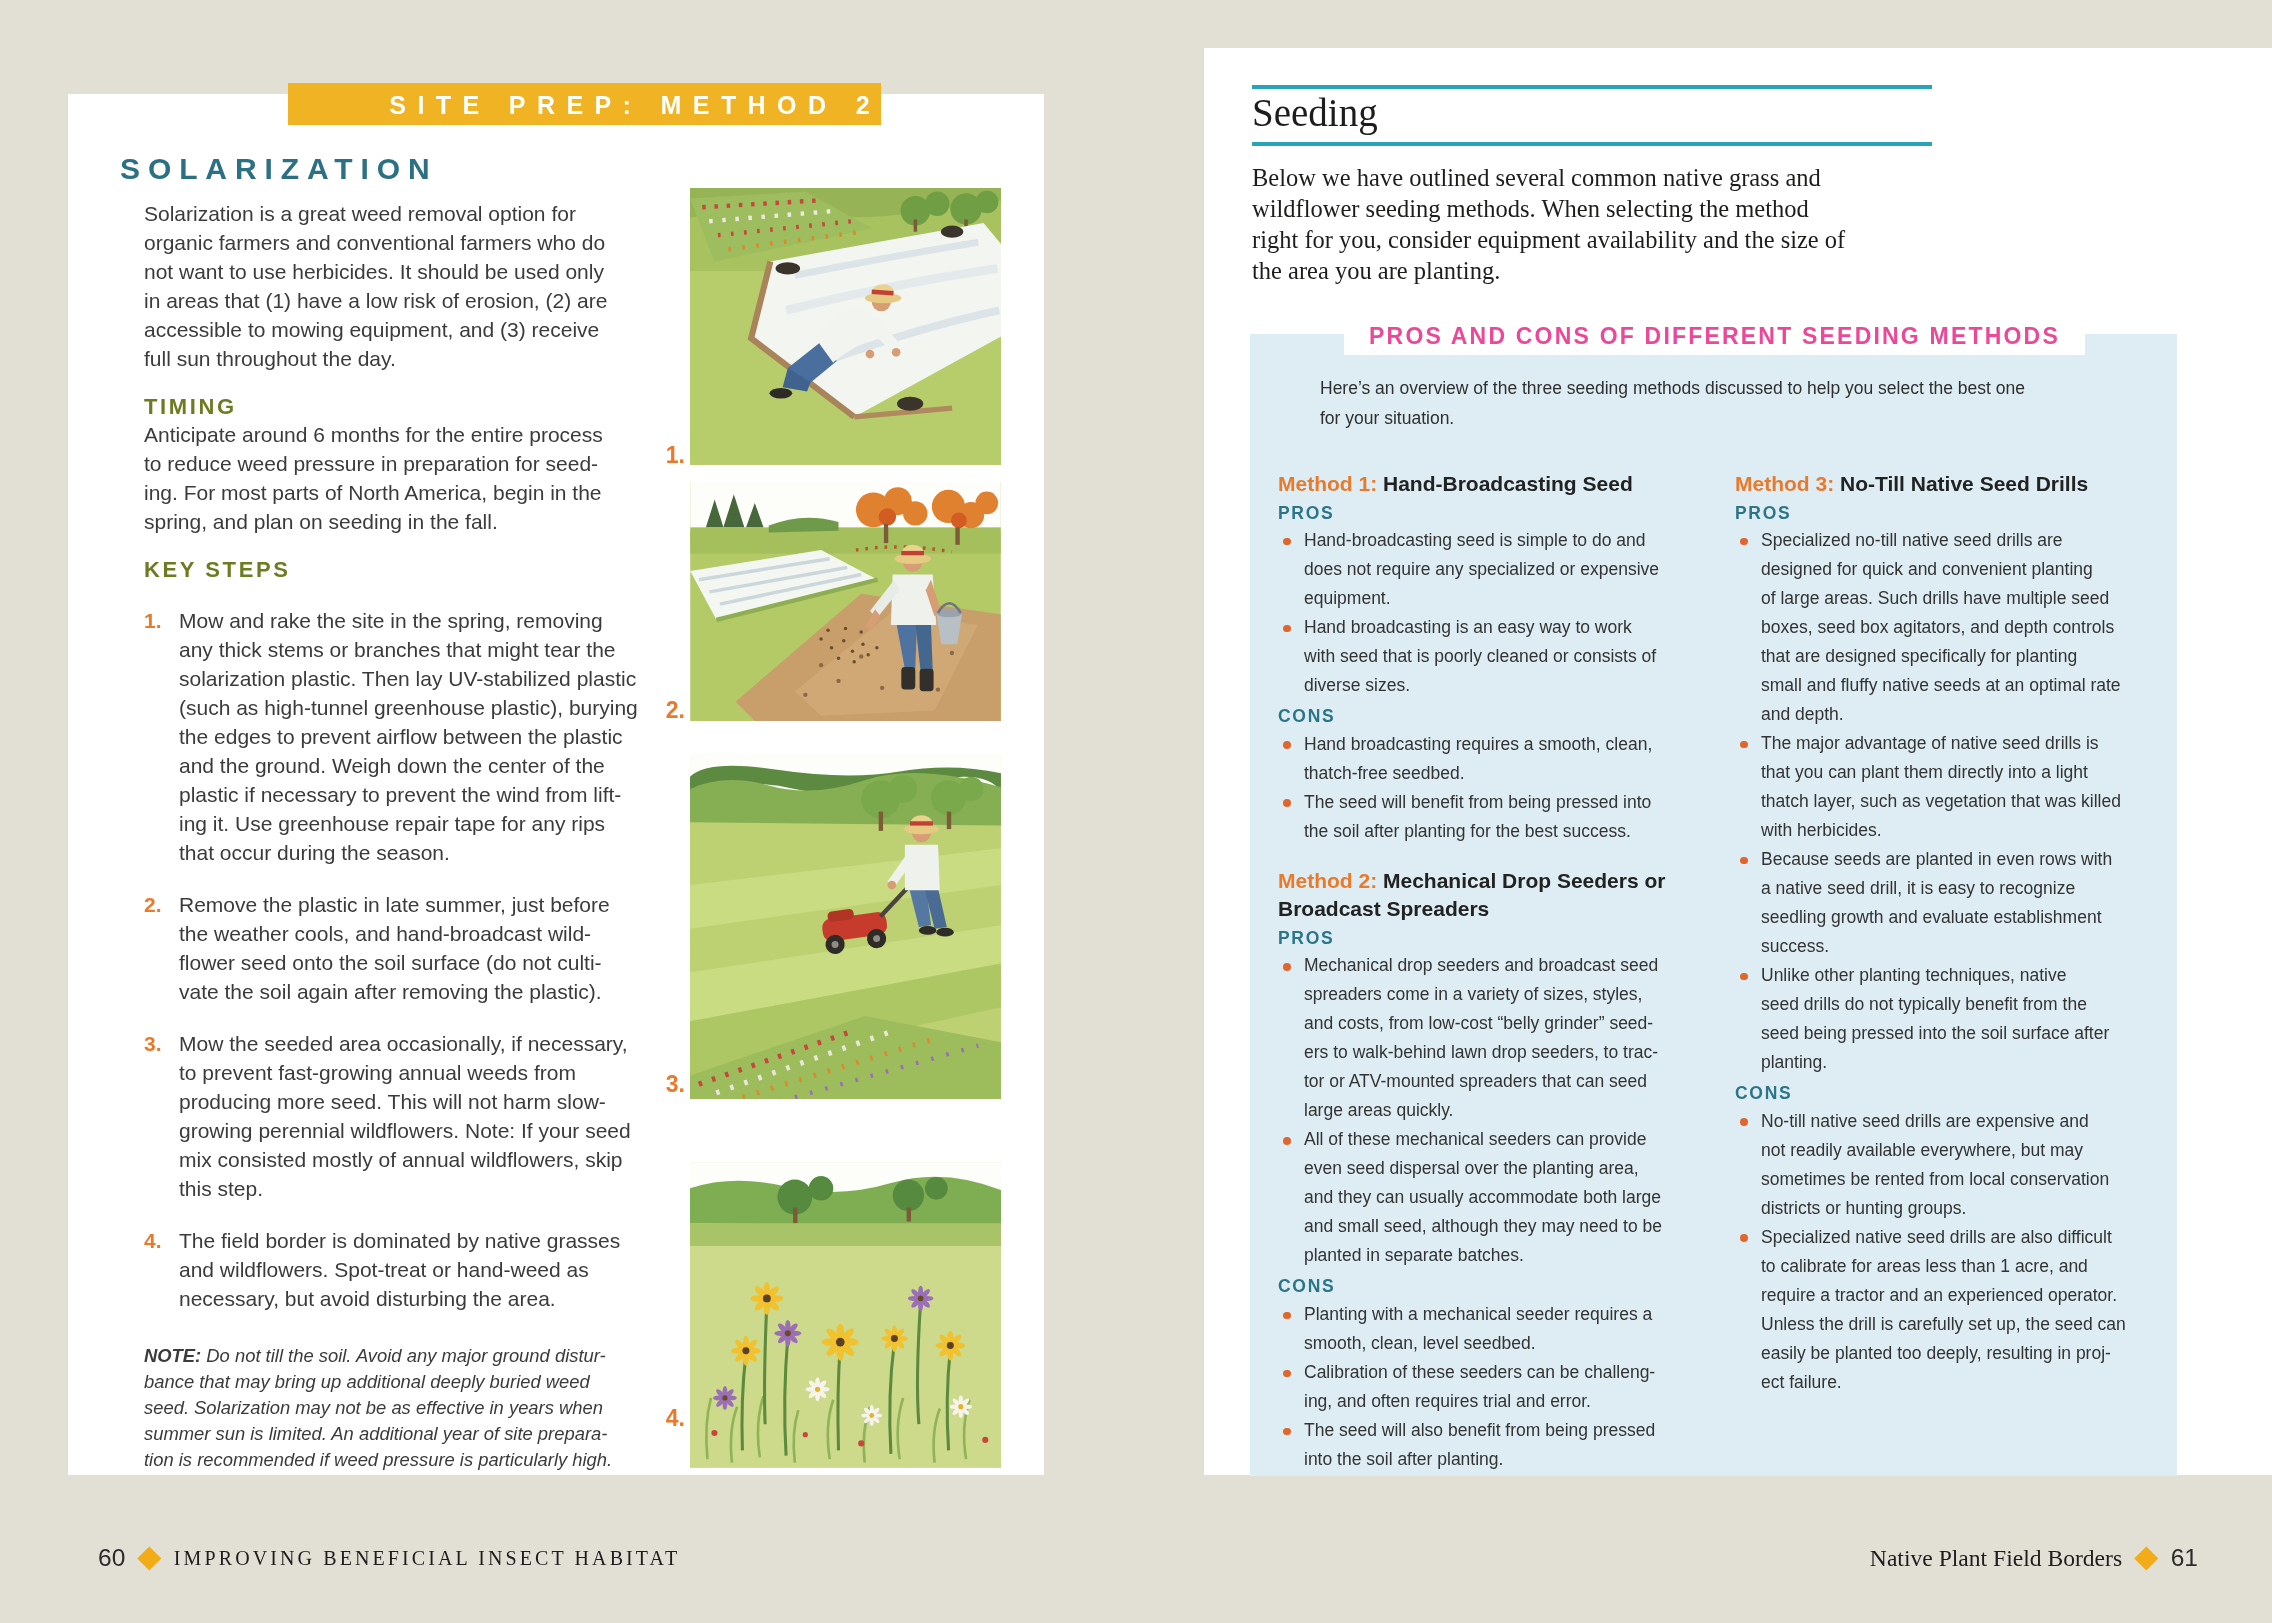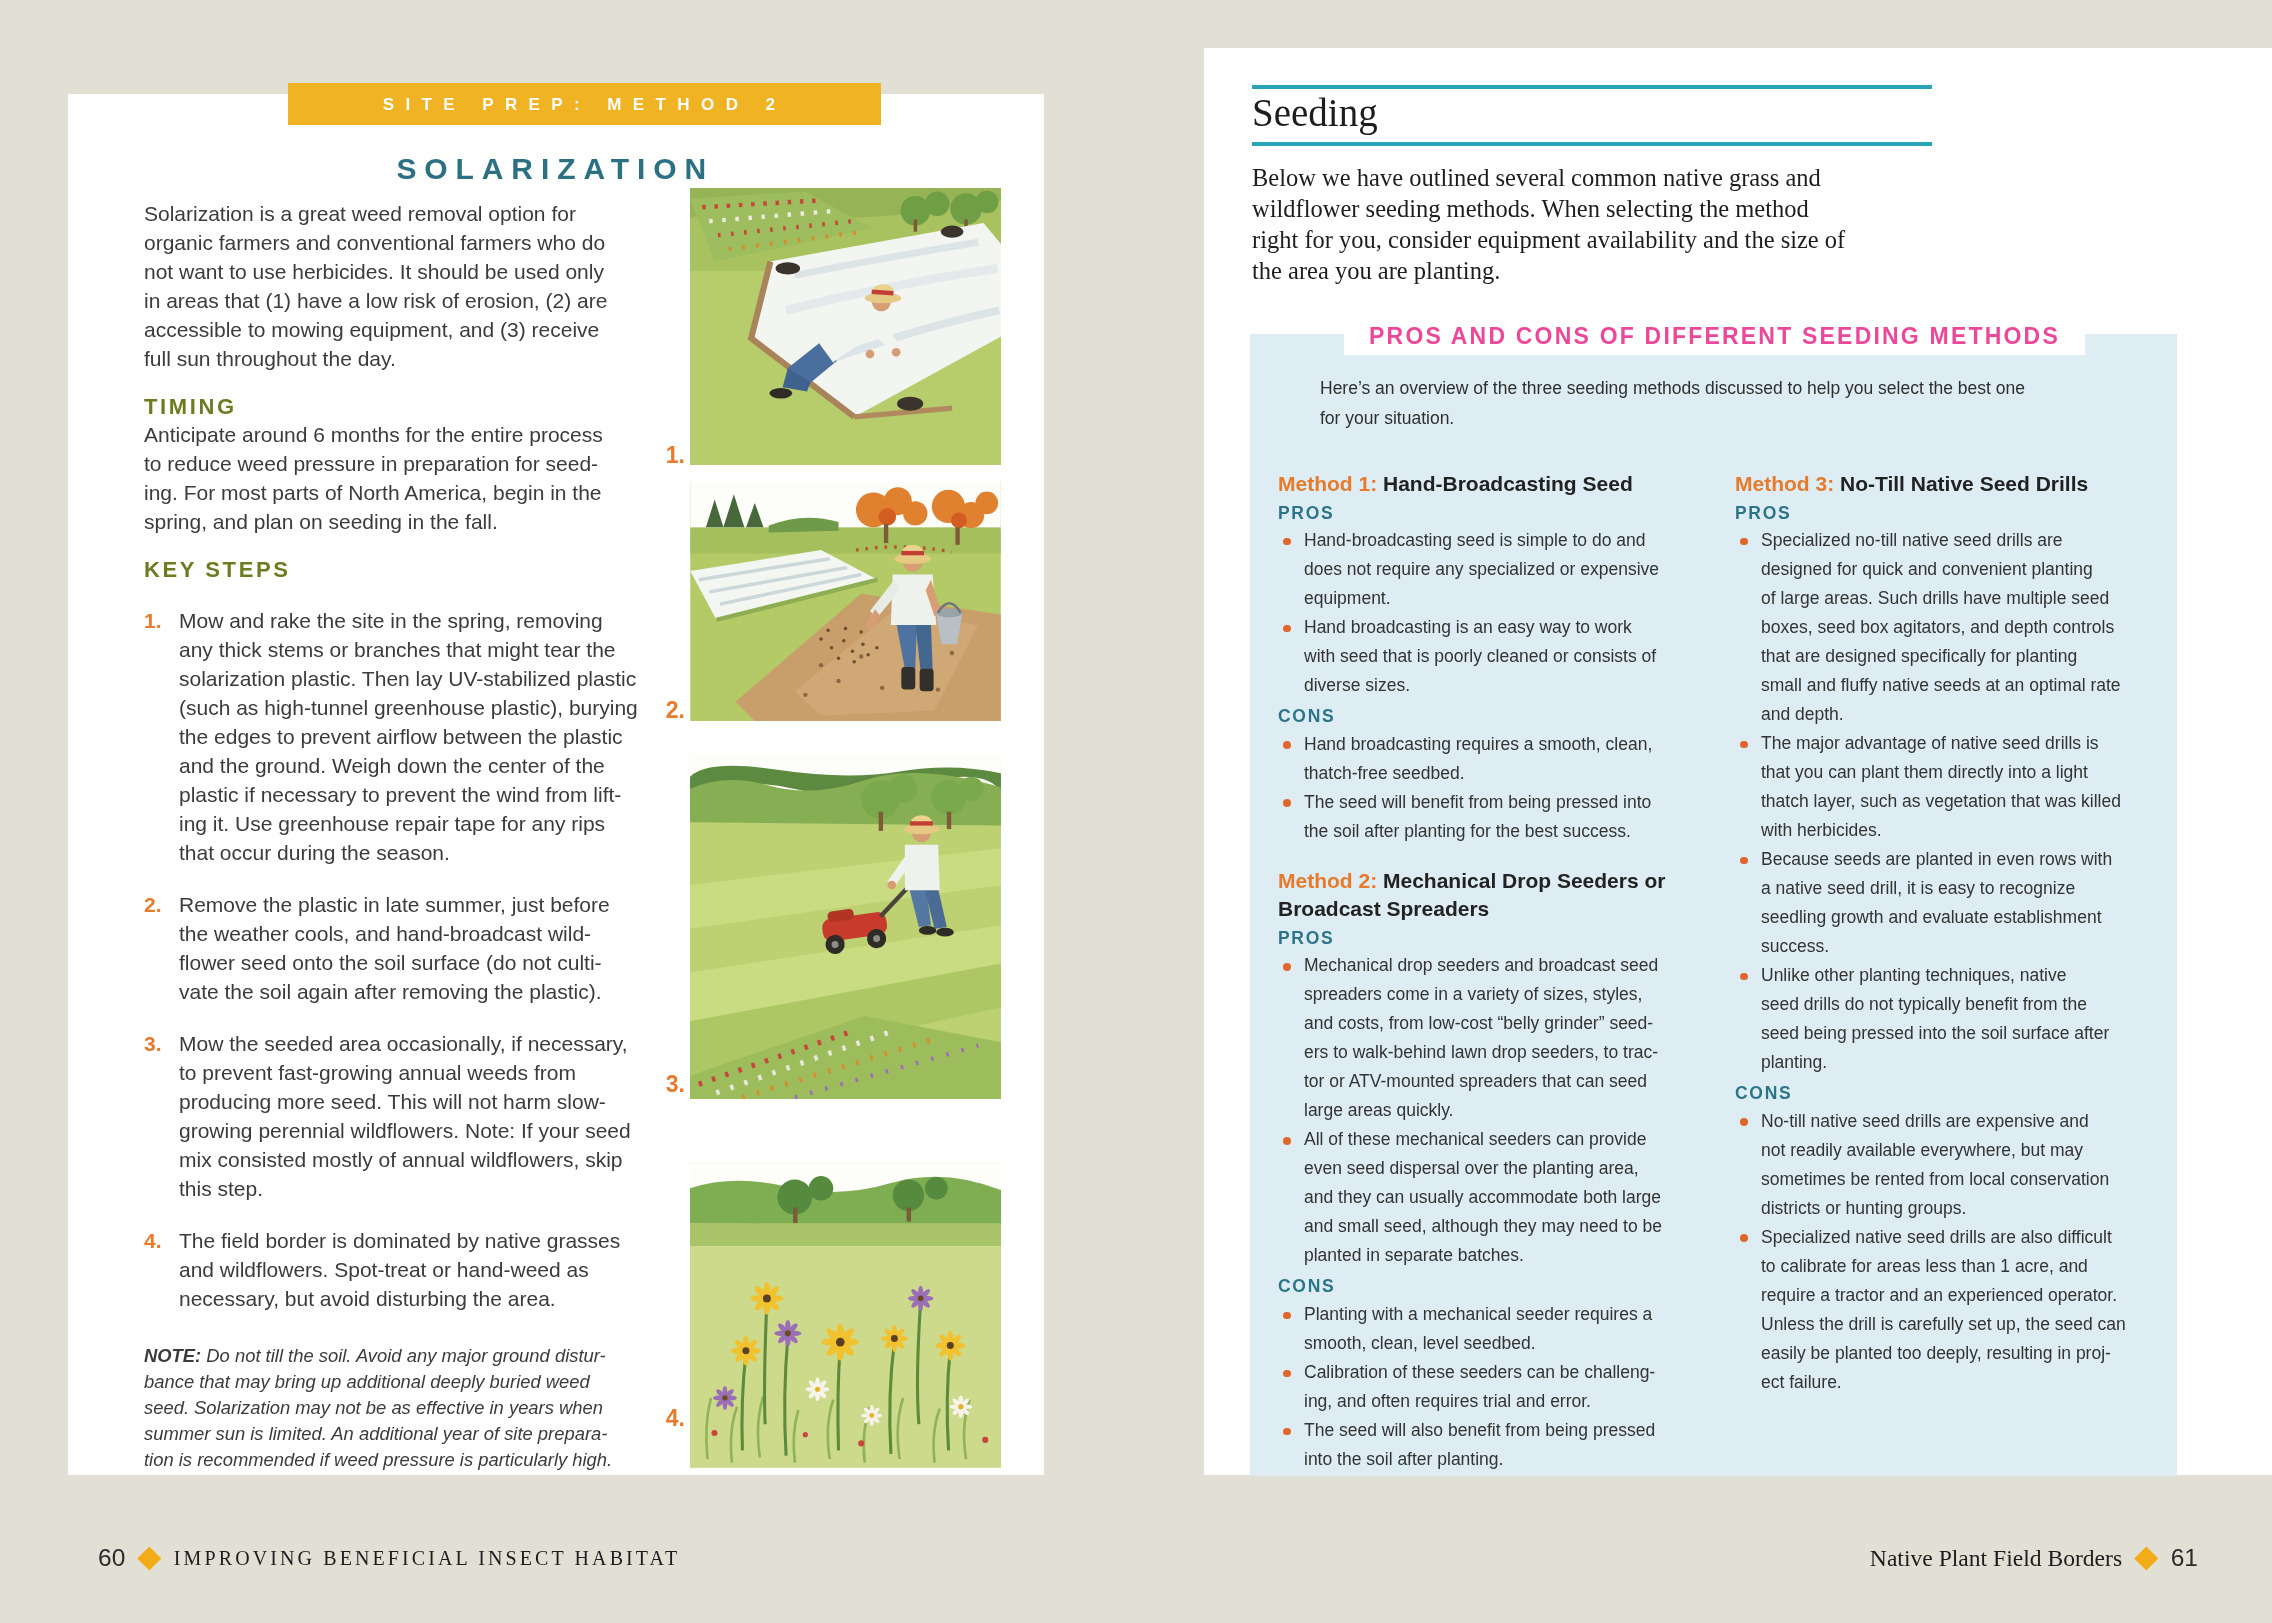--- a/index.html
+++ b/index.html
@@ -5,22 +5,22 @@
   html,body{margin:0;padding:0;}
   body{font-family:"Liberation Sans",sans-serif;background:#e2e0d5;}
   #canvas{position:relative;width:2273px;height:1623px;background:#e2e0d5;overflow:hidden;}
   .card{position:absolute;background:#ffffff;}
   #leftCard{left:68px;top:94px;width:976px;height:1381px;}
   #rightCard{left:1204px;top:48px;width:1069px;height:1427px;padding-left:28px;}
   .pl{white-space:pre;}
 
   
   .banner{position:absolute;left:220px;top:-11.4px;width:593px;height:42px;background:#f0b323;
-          color:#ffffff;font-weight:bold;font-size:17px;letter-spacing:11.4px;text-align:center;line-height:44px;}
-  .sol-title{position:absolute;left:52px;top:58px;width:594px;text-align:right;color:#2c7183;
+          color:#ffffff;font-weight:bold;font-size:25px;letter-spacing:11.4px;text-align:right;line-height:44px;}
+  .sol-title{position:absolute;left:52px;top:58px;width:594px;text-align:left;color:#2c7183;
           font-size:30px;font-weight:bold;letter-spacing:7.9px;}
   .lcol{position:absolute;left:76px;top:105px;width:546px;color:#3b3b3b;}
   .lcol p.body{margin:0;font-size:21px;line-height:29px;}
   .subhead{margin:21px 0 0 0;color:#6e7b21;font-size:22px;font-weight:bold;letter-spacing:2.6px;}
   .steps{margin:0;}
   .step{display:flex;margin-top:23px;}
   .snum{flex:none;width:35px;color:#e87a2b;font-weight:bold;font-size:21px;line-height:29px;}
   .stext{flex:1;font-size:21px;line-height:29px;}
   .note{margin:30px 0 0 0;font-style:italic;font-size:18.4px;line-height:26px;color:#3b3b3b;}
   .note b{font-weight:bold;}

